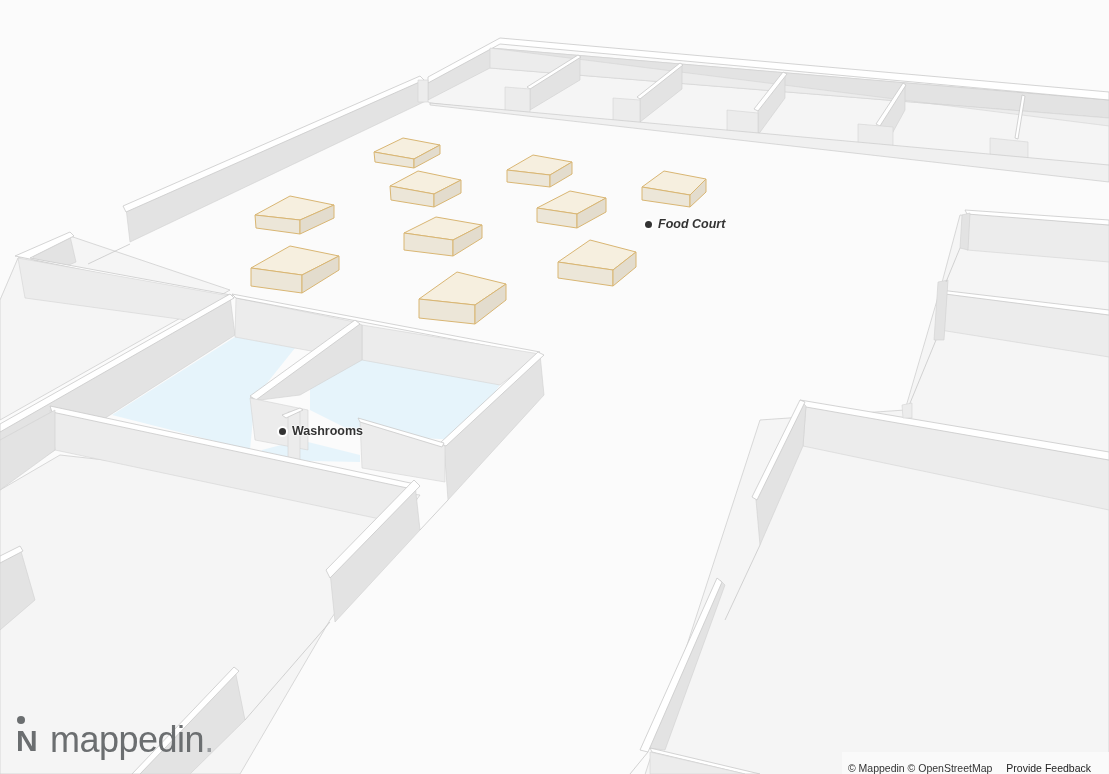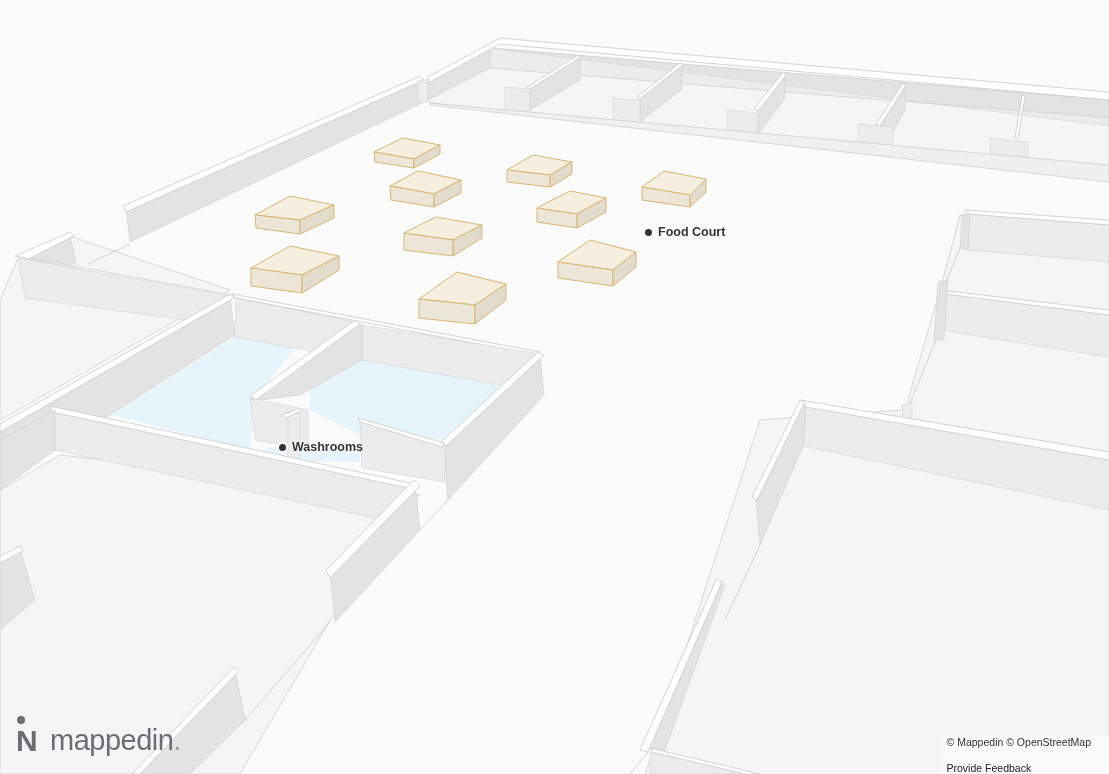--- a/index.html
+++ b/index.html
@@ -12,23 +12,23 @@
   .floor-wash { fill:#e6f4fb; }
   .kiosk-top { fill:#f6efdf; stroke:#d9b673; stroke-width:1; }
   .kiosk-front { fill:#ece6d8; stroke:#d9b673; stroke-width:1; }
   .kiosk-side { fill:#e3dccd; stroke:#d9b673; stroke-width:1; }
   .label { position:absolute; display:flex; align-items:center; gap:6px; font-weight:bold; font-size:12.5px; color:#333; text-shadow:0 0 2px #fff, 0 0 2px #fff, 0 0 3px #fff; cursor:pointer; }
   .label .dot { width:7px; height:7px; border-radius:50%; background:#333; box-shadow:0 0 0 2px #fff; }
   .logo { position:absolute; left:16px; top:716px; display:flex; align-items:flex-end; gap:8px; color:#6b6e70; }
   .logo .glyph { position:relative; width:26px; height:40px; }
   .logo .glyph .i-dot { position:absolute; left:1px; top:0; width:8px; height:8px; border-radius:50%; background:#6b6e70; }
   .logo .glyph .n { position:absolute; left:0; top:11px; font-weight:bold; font-size:30px; line-height:28px; color:#6b6e70; font-family:"Liberation Sans", sans-serif; }
-  .logo .word { font-size:29px; line-height:30px; letter-spacing:-0.5px; color:#6b6e70; padding-bottom:1px; }
+  .logo .word { font-size:36px; line-height:30px; letter-spacing:-0.5px; color:#6b6e70; padding-bottom:1px; }
   .logo .word .period { color:#9a9da0; }
-  .attrib { position:absolute; right:0; bottom:0; height:22px; background:rgba(250,250,250,0.92); display:flex; align-items:flex-start; padding:0 18px 16px 6px; gap:14px; font-size:10.5px; color:#333;flex-direction:column; }
+  .attrib { position:absolute; right:0; bottom:0; height:22px; background:rgba(250,250,250,0.92); display:flex; align-items:flex-end; padding:0 18px 0 6px; gap:14px; font-size:10.5px; color:#333; }
   .attrib .feedback { font-weight:normal; color:#222; cursor:pointer; }
 </style>
 </head>
 <body>
 
 <svg id="map" viewBox="0 0 1109 774" xmlns="http://www.w3.org/2000/svg">
 
   <g>
 
     <polygon class="floor-room" points="425,100 490,48 1109,100 1109,180 1030,168 430,103"></polygon>
@@ -188,25 +188,25 @@
       <polygon class="kiosk-side" points="613,270 636,252 636,267 613,286"></polygon>
     </g>
     <g>
       <polygon class="kiosk-top" points="419,299 457,272 506,284 475,305"></polygon>
       <polygon class="kiosk-front" points="419,299 475,305 475,324 419,318"></polygon>
       <polygon class="kiosk-side" points="475,305 506,284 506,300 475,324"></polygon>
     </g>
   </g>
 </svg>
 
-<div class="label" style="left:645px; top:225px;">
+<div class="label" style="left:645px; top:217px;font-style:italic;">
   <span class="dot"></span>
   <span>Food Court</span>
 </div>
-<div class="label" style="left:279px; top:440px;">
+<div class="label" style="left:279px; top:424px;">
   <span class="dot"></span>
   <span>Washrooms</span>
 </div>
 
 <div class="logo">
   <div class="glyph">
     <span class="i-dot"></span>
     <span class="n">N</span>
   </div>
   <div class="word">

